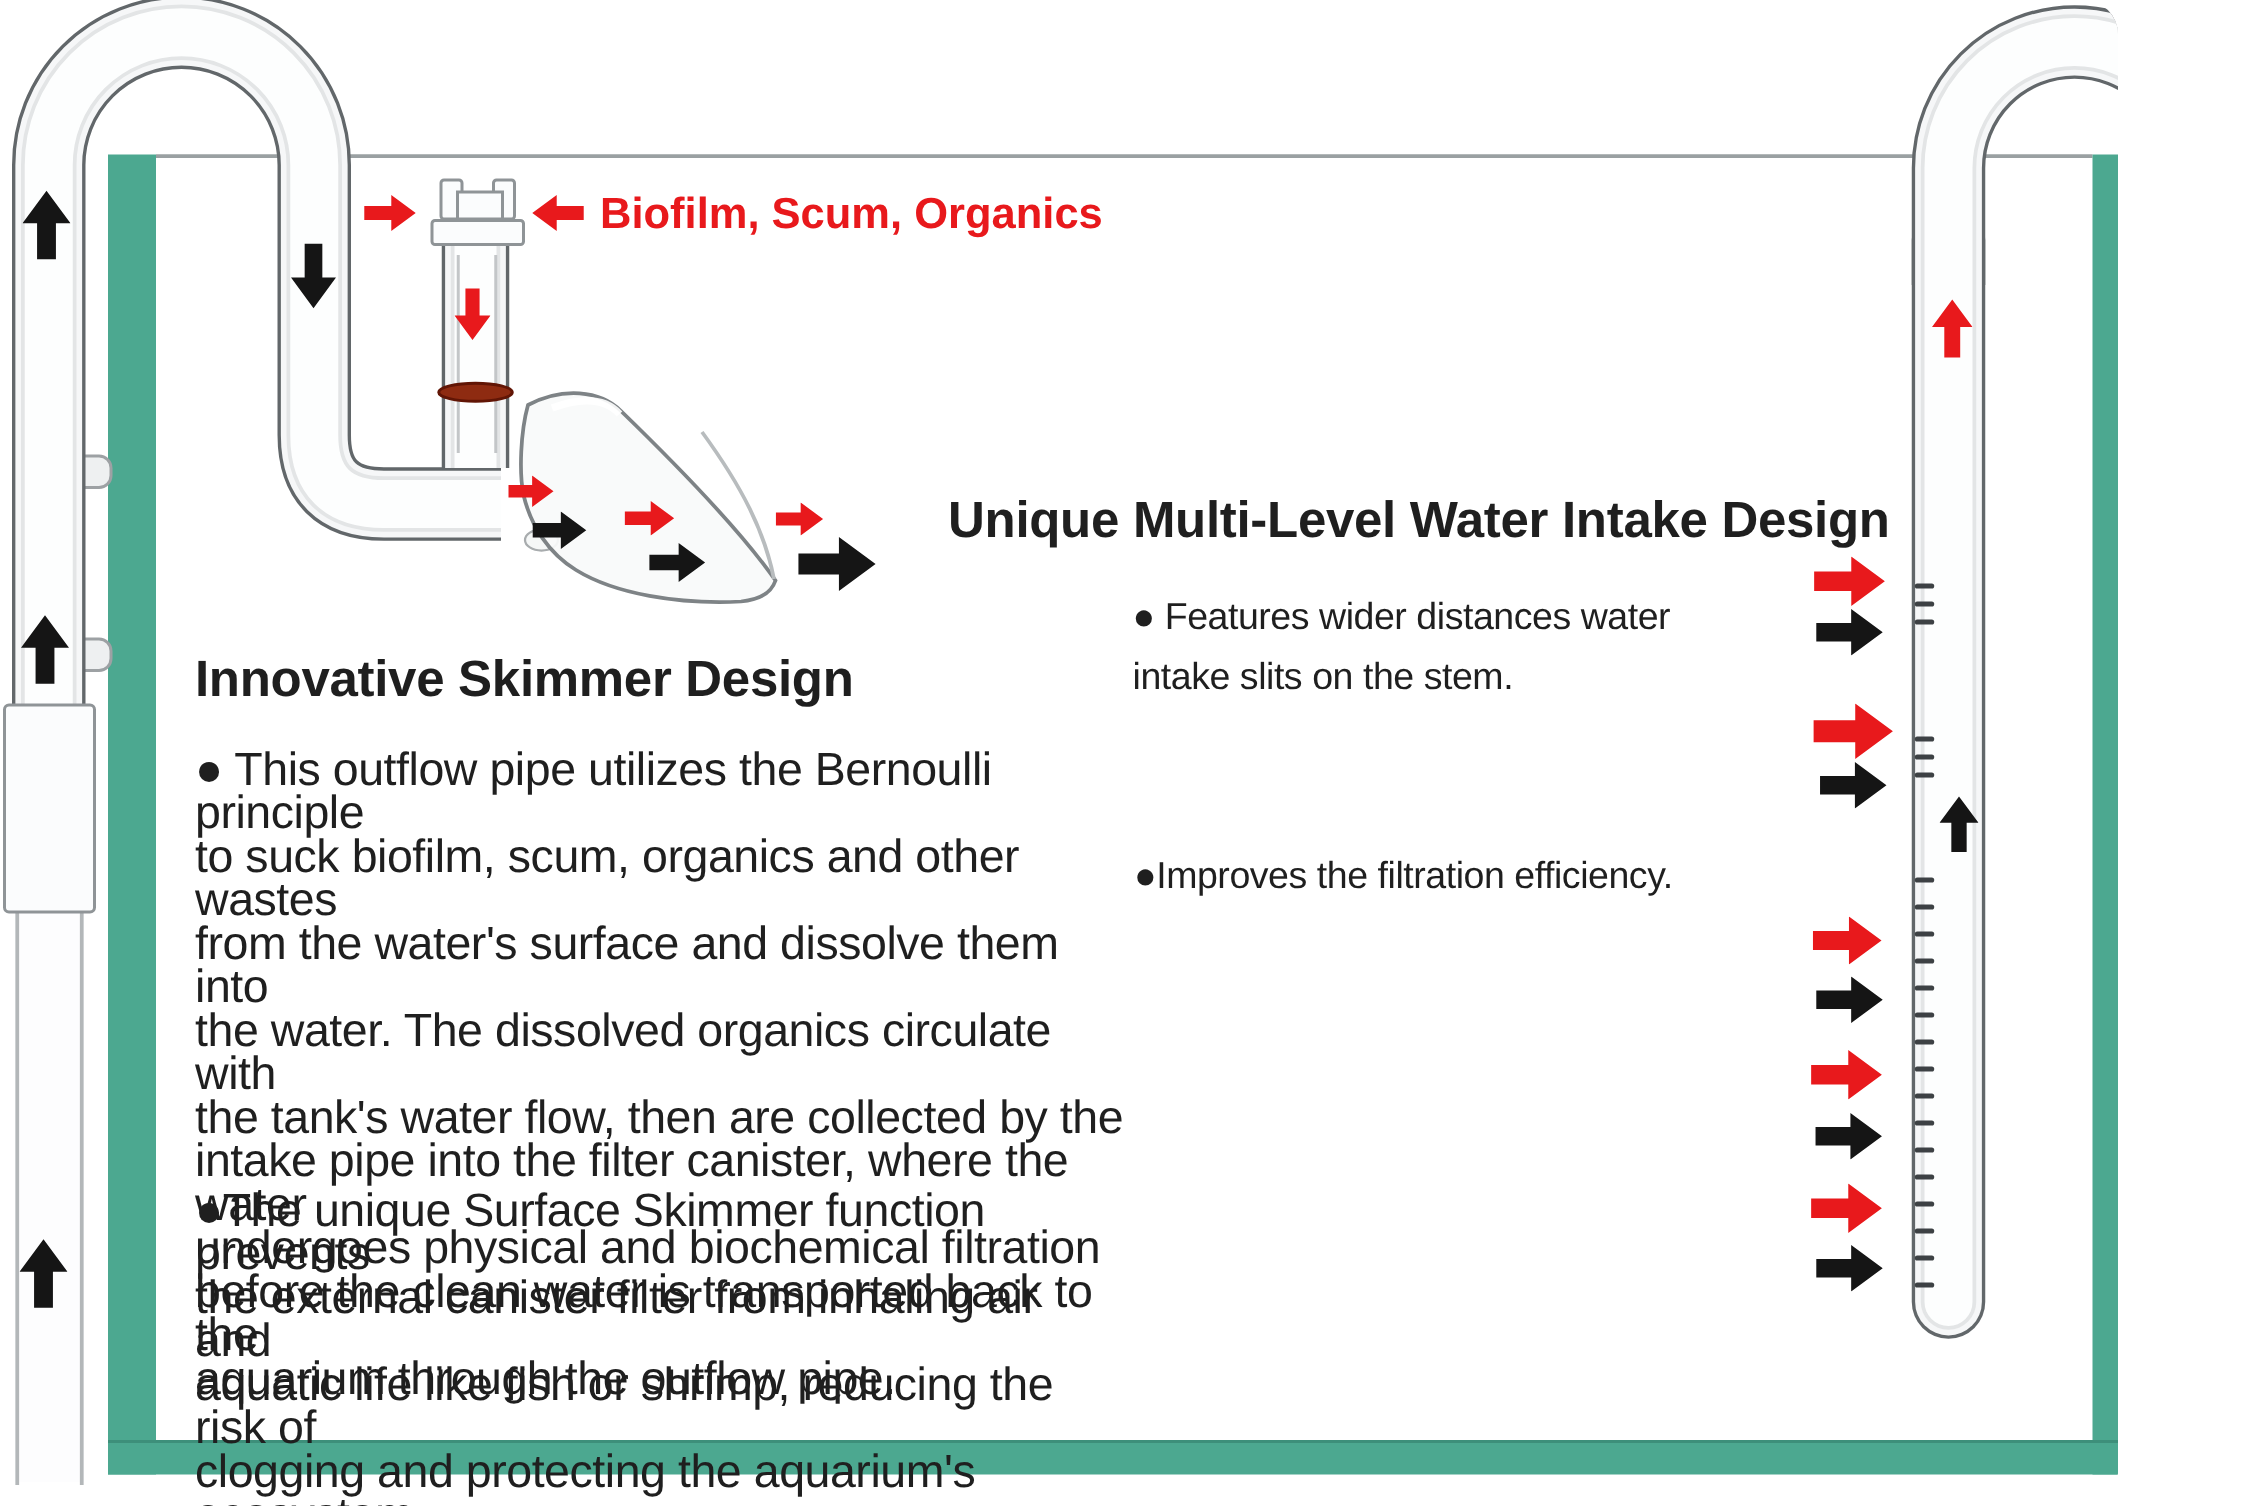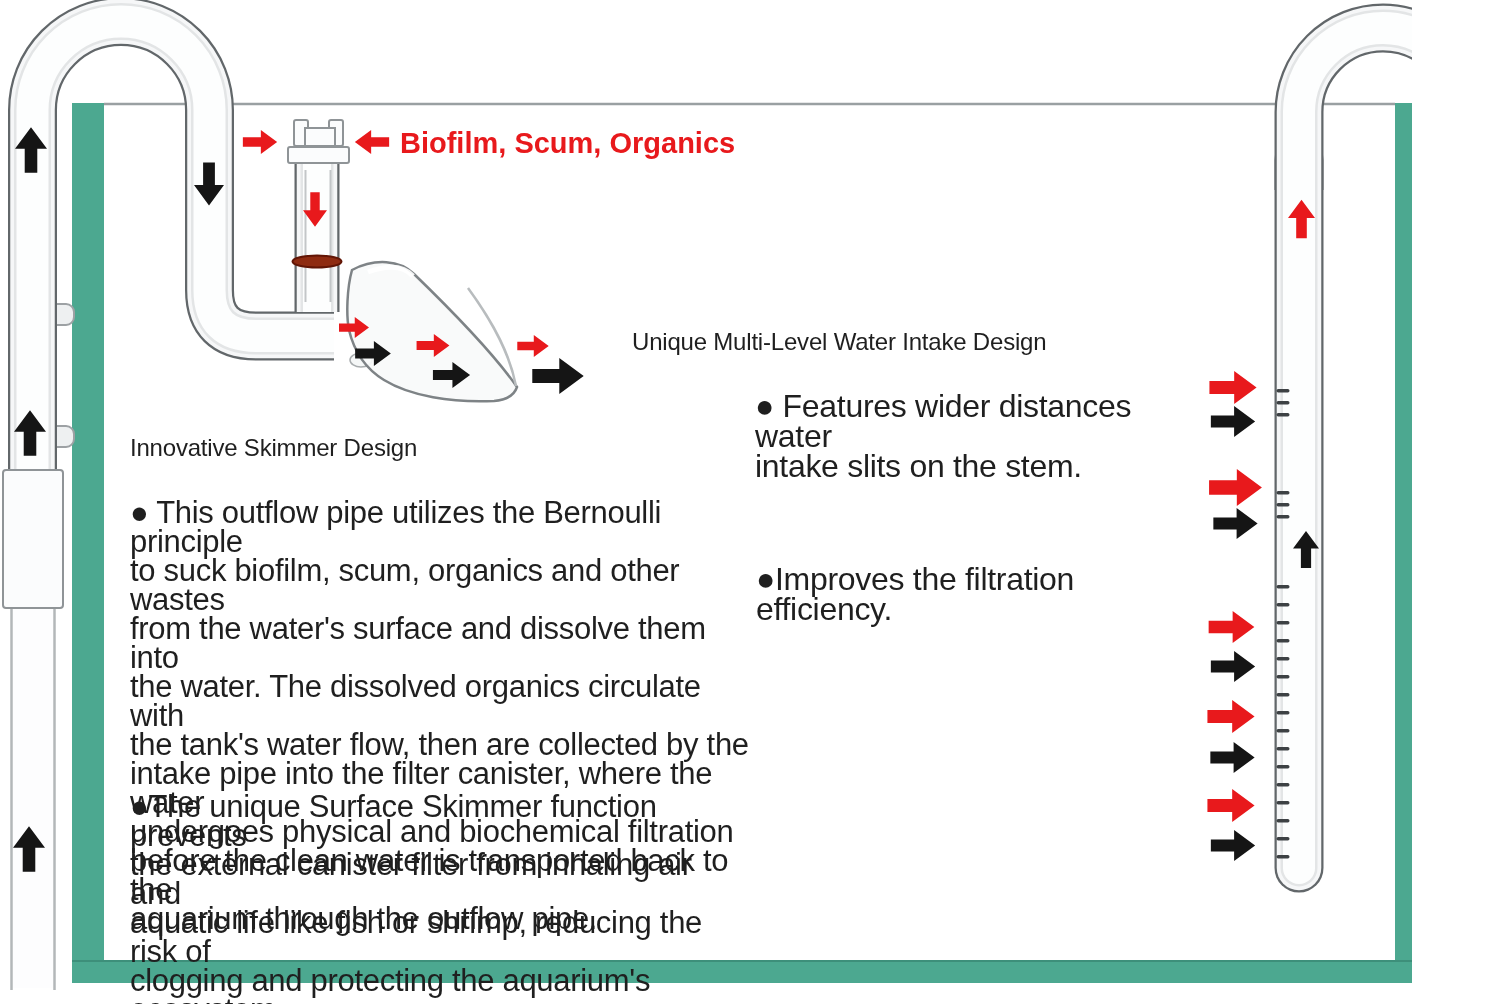--- a/index.html
+++ b/index.html
@@ -1,26 +1,27 @@
 <!DOCTYPE html>
 <html style="--accent_red: #e8191c; --arrow_black: #151515; --tank_teal: #4ca890; --oring_red: #8e2b11; --pipe_edge: #62676a; --text: #1f1f1f; --background: #ffffff;"><head>
 <meta charset="utf-8">
 <style>
   html,body{margin:0;padding:0;background:#ffffff;}
   #stage{
     position:relative;width:1412px;height:1004px;overflow:hidden;
     background:var(--background,#fff);
     font-family:"Liberation Sans",sans-serif;
     color:var(--text,#1f1f1f);
+    border-radius:23px;
   }
   #pipes{position:absolute;left:0;top:0;}
   .txt{position:absolute;white-space:pre-line;}
-  .h{font-weight:normal;font-size:24px;letter-spacing:-0.2px;}
+  .h{font-weight:bold;font-size:34px;letter-spacing:-0.2px;}
   .b{font-size:31px;line-height:29px;letter-spacing:-0.3px;}
-  .rb{font-size:32px;line-height:30px;letter-spacing:-0.3px;}
+  .rb{font-size:25px;line-height:40px;letter-spacing:-0.3px;}
   .redlabel{font-weight:bold;font-size:29px;color:var(--accent_red,#e8191c);}
   .red{fill:var(--accent_red,#e8191c);}
   .blk{fill:var(--arrow_black,#151515);}
   .teal{fill:var(--tank_teal,#4ca890);}
   .edge{stroke:var(--pipe_edge,#62676a);}
 </style>
 </head>
 <body>
 
 <div id="stage" style="--accent_red: #e8191c; --arrow_black: #151515; --tank_teal: #4ca890; --oring_red: #8e2b11; --pipe_edge: #62676a; --text: #1f1f1f; --background: #ffffff;">

